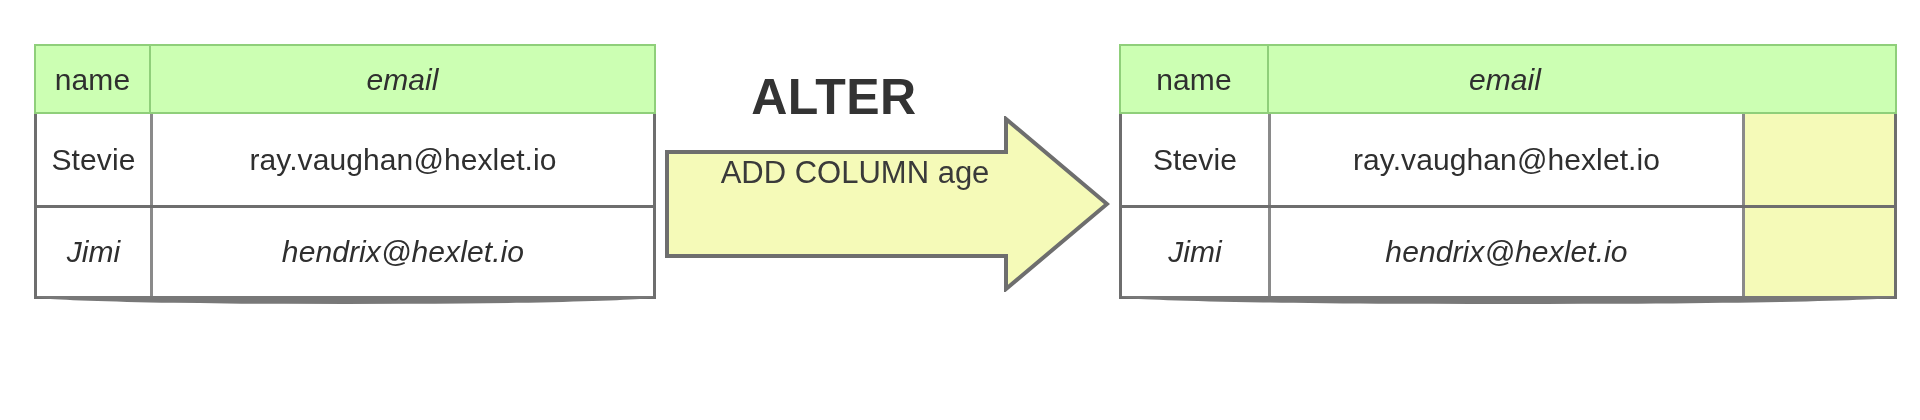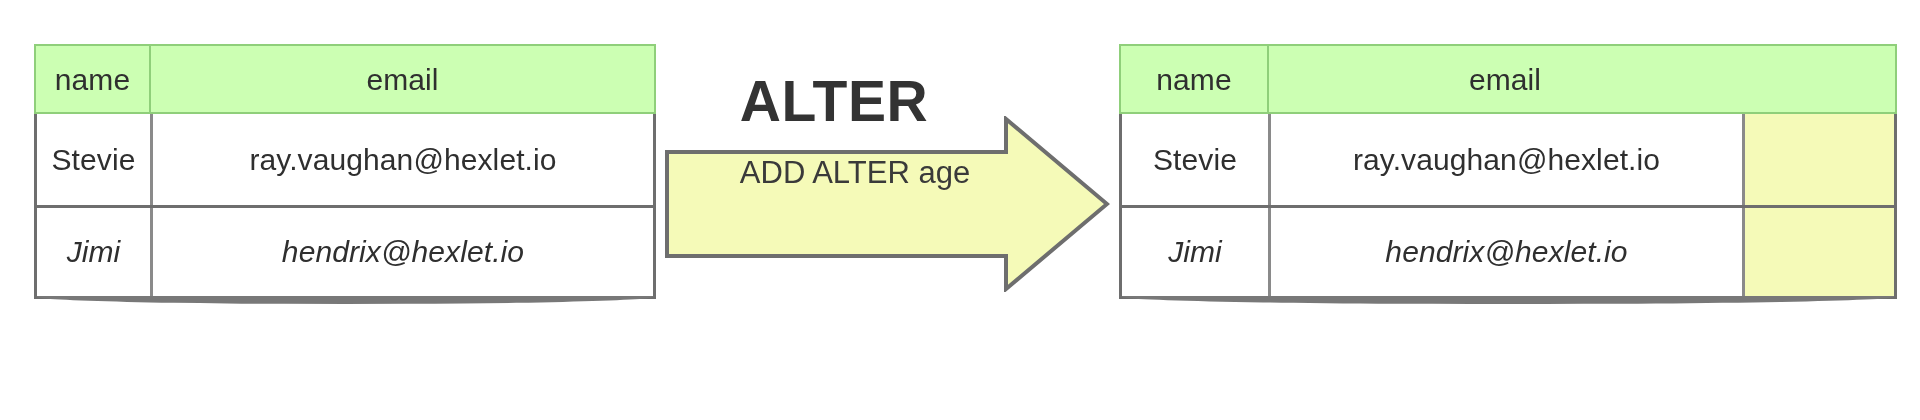--- a/index.html
+++ b/index.html
@@ -50,20 +50,21 @@
     border: 2px solid #8fcf7a;
     border-bottom: none;
     height: 70px;
   }
   .header-row .tbl-cell {
     background: #ccffb3;
     height: 100%;
   }
   .header-row .tbl-cell + .tbl-cell {
     border-left: 2px solid #8fcf7a;
+    font-style: italic;
   }
   
   .header-lip {
     position: absolute;
     left: 0;
     right: 0;
     bottom: -9px;
     height: 11px;
     background: #8fcf7a;
     border-radius: 0 0 70% 70% / 0 0 100% 100%;
@@ -142,21 +143,21 @@
     pointer-events: none;
   }
 
   
   #alter-caption {
     position: absolute;
     left: 664px;
     top: 68px;
     width: 340px;
     text-align: center;
-    font-size: 57px;
+    font-size: 50px;
     font-weight: bold;
     color: #333333;
     letter-spacing: 0.5px;
     white-space: nowrap;
   }
 </style>
 </head>
 <body>
 
 <div id="stage">
@@ -183,21 +184,21 @@
 
   </div>
 
   <div id="alter-caption">ALTER</div>
 
   <div id="arrow-group">
     <svg id="arrow-svg" viewBox="0 0 446 176" xmlns="http://www.w3.org/2000/svg">
       <polygon points="3,36 342,36 342,3 443,88 342,173 342,140 3,140" fill="#F5FAB8" stroke="#6E6E6E" stroke-width="4" stroke-linejoin="miter"></polygon>
     </svg>
   </div>
-  <div id="arrow-label">ADD ALTER age</div>
+  <div id="arrow-label">ADD COLUMN age</div>
 
   <div class="db-table" id="right-table">
 
     <div class="tbl-row header-row">
       <div class="tbl-cell col-name">name</div>
       <div class="tbl-cell col-email">email</div>
       <div class="header-lip"></div>
     </div>
 
     <div class="tbl-row body-row first-body">

